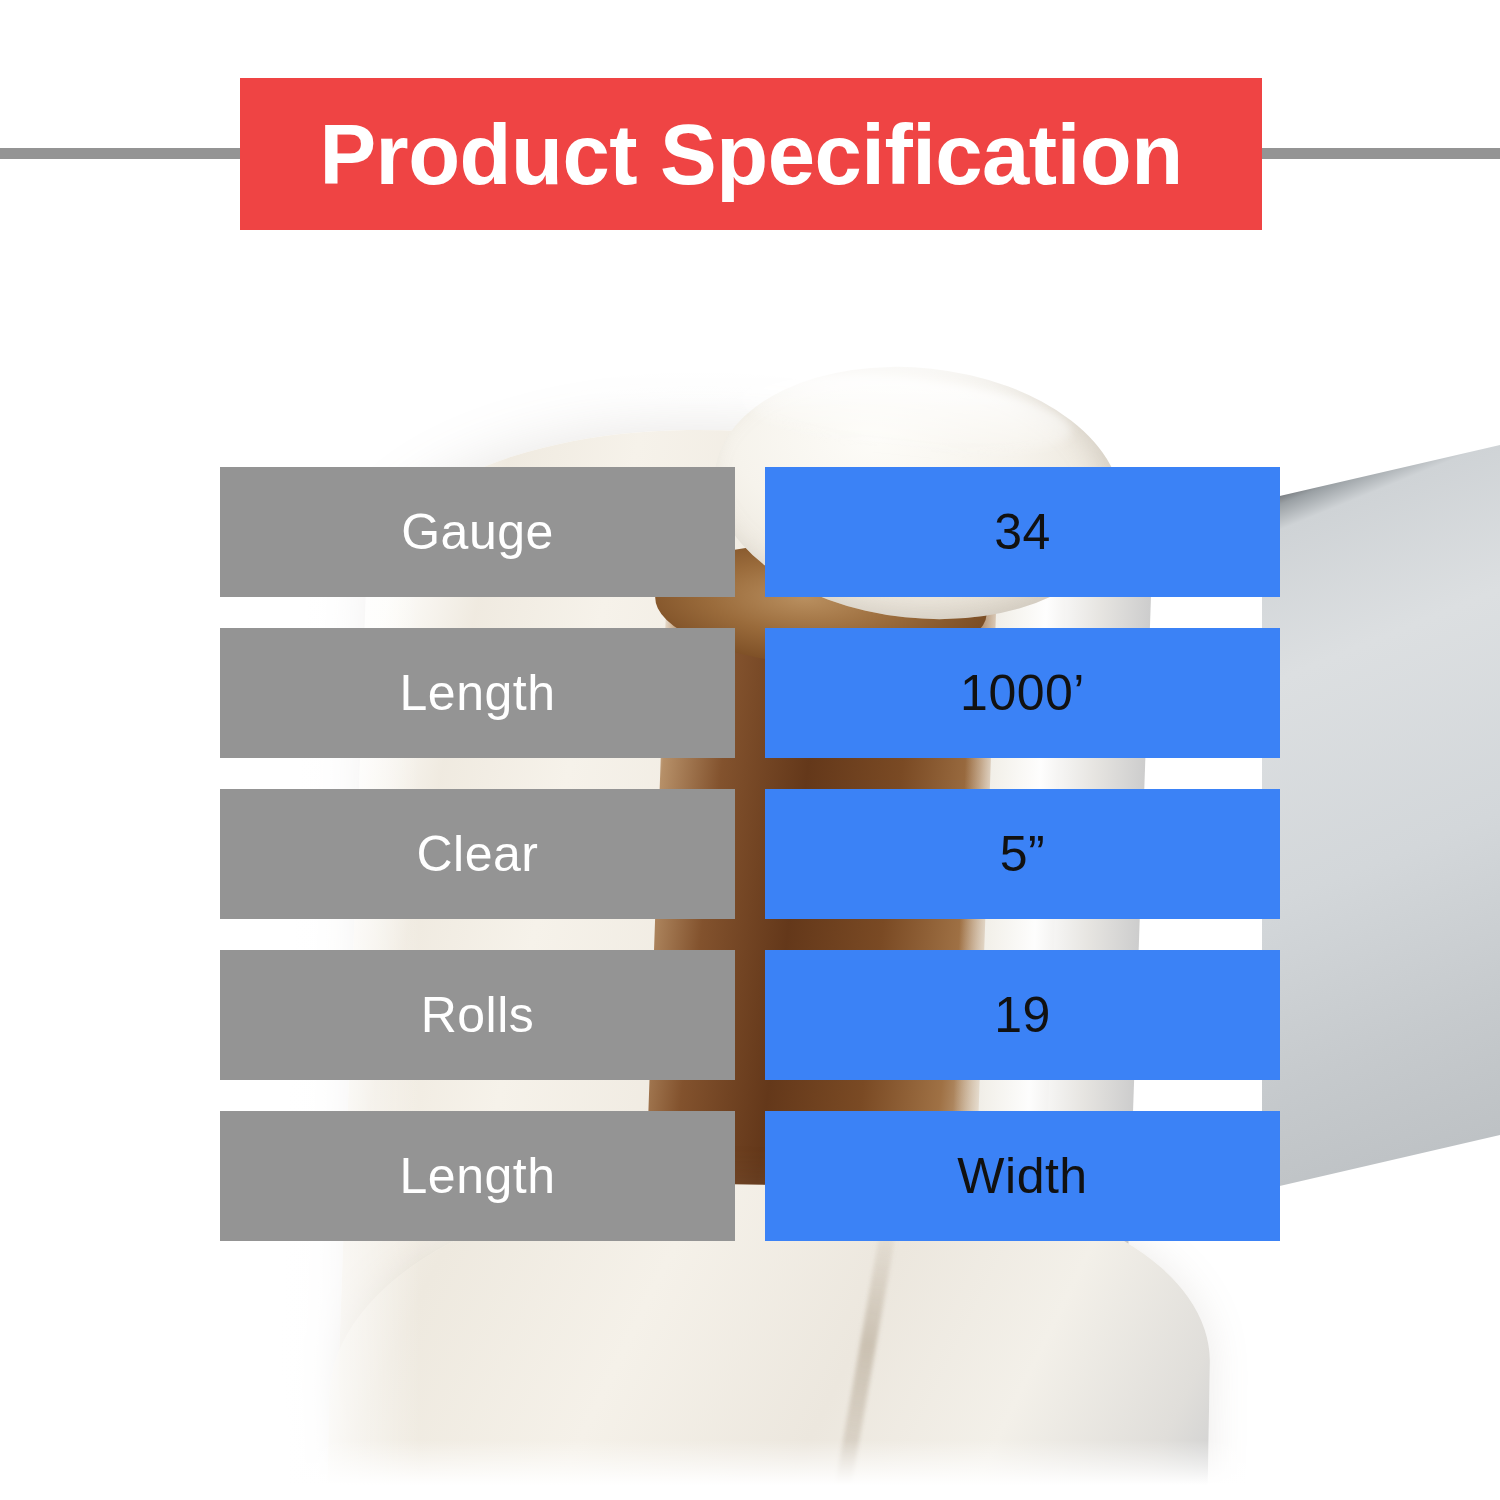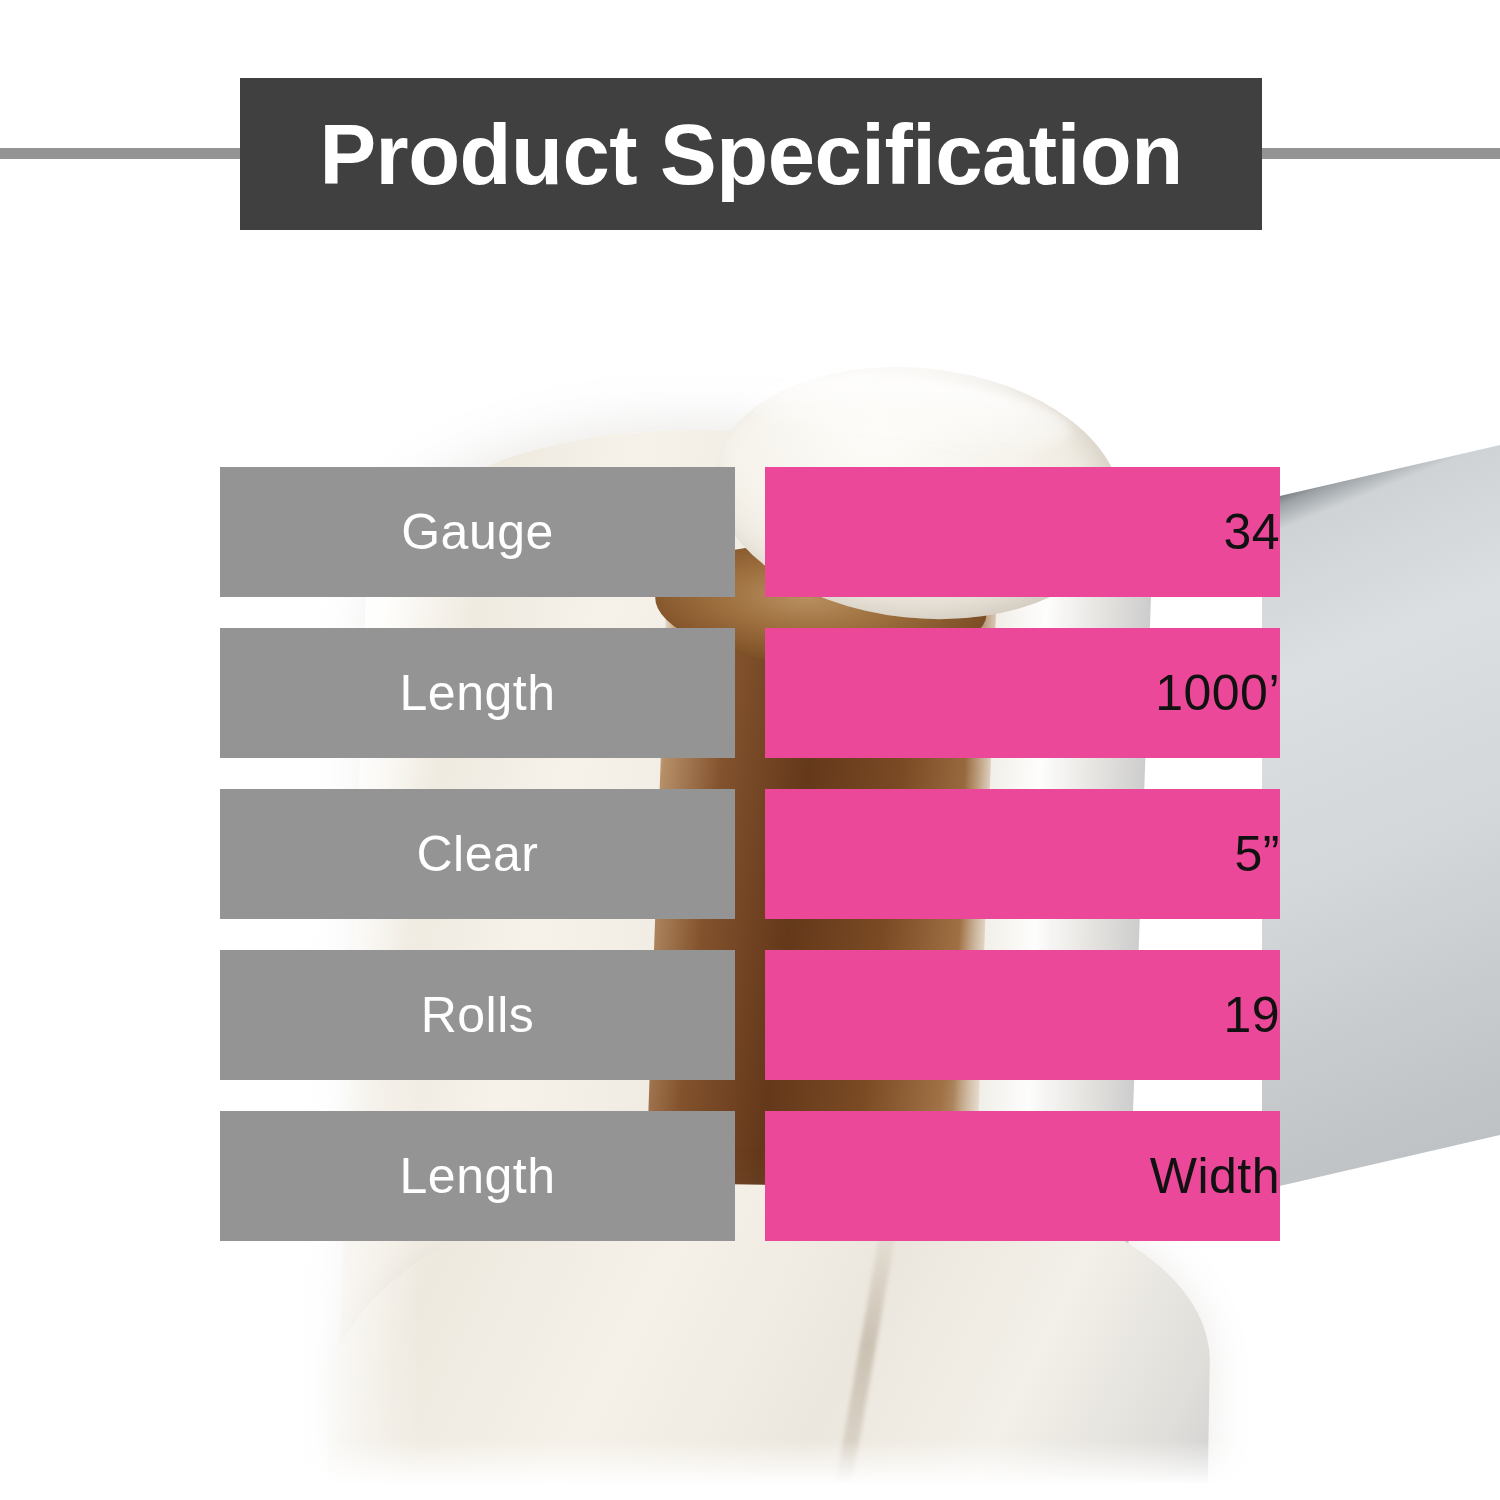--- a/index.html
+++ b/index.html
@@ -24,21 +24,21 @@
     height:11px;
     background:#949494;
   }
   .header-rule.left  { left:0;   width:300px; }
   .header-rule.right { left:1200px; width:300px; }
 
   .header-banner {
     position:absolute;
     left:240px; top:78px;
     width:1022px; height:152px;
-    background:#404040;
+    background:#ef4444;
     display:flex; align-items:center; justify-content:center;
     z-index:4;
   }
   .header-title {
     color:#ffffff;
     font-size:85px;
     font-weight:700;
     letter-spacing:-0.5px;
     line-height:1;
     white-space:nowrap;
@@ -237,22 +237,22 @@
     color:#ffffff;
     font-size:50px;
     font-weight:400;
     letter-spacing:0.5px;
     line-height:1;
     font-family:"Liberation Sans", sans-serif;
   }
   .spec-value {
     position:absolute;
     left:765px; width:515px; height:130px;
-    background:#ec4899;
-    display:flex; align-items:center; justify-content:flex-end;
+    background:#3b82f6;
+    display:flex; align-items:center; justify-content:center;
   }
   .spec-value span {
     color:#111111;
     font-size:50px;
     font-weight:400;
     letter-spacing:0.5px;
     line-height:1;
     font-family:"Liberation Sans", sans-serif;
   }
 </style>

